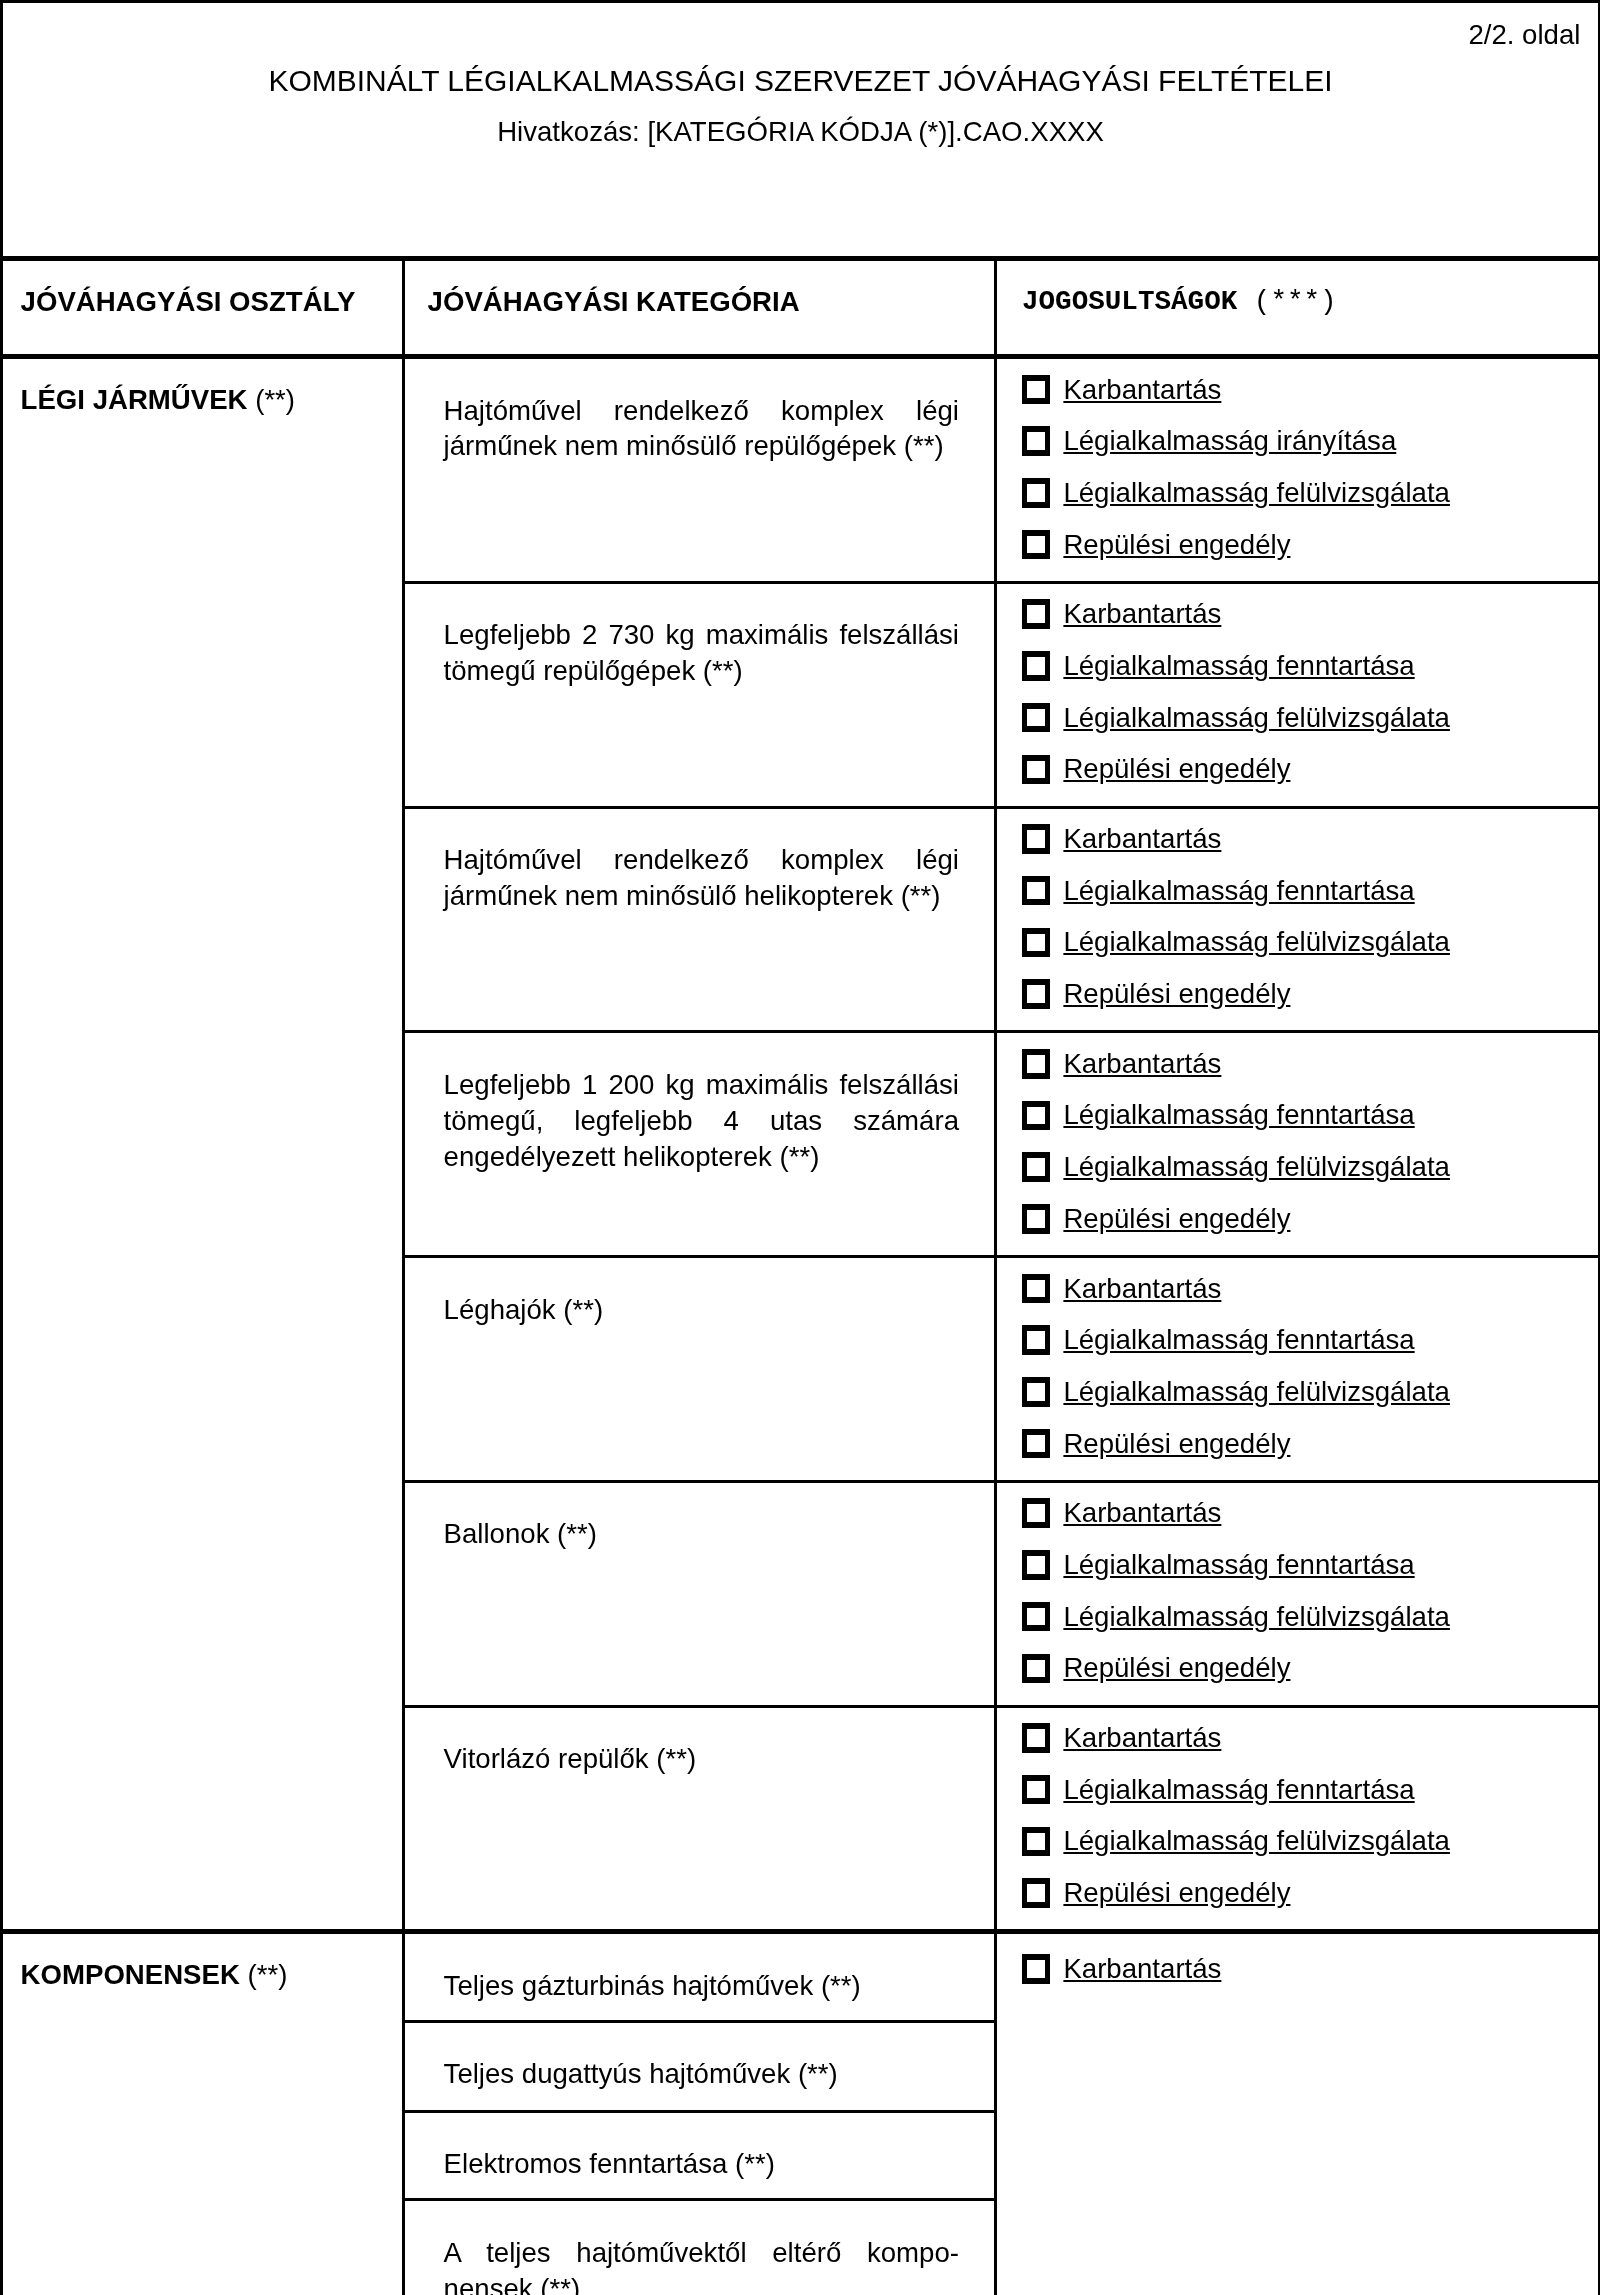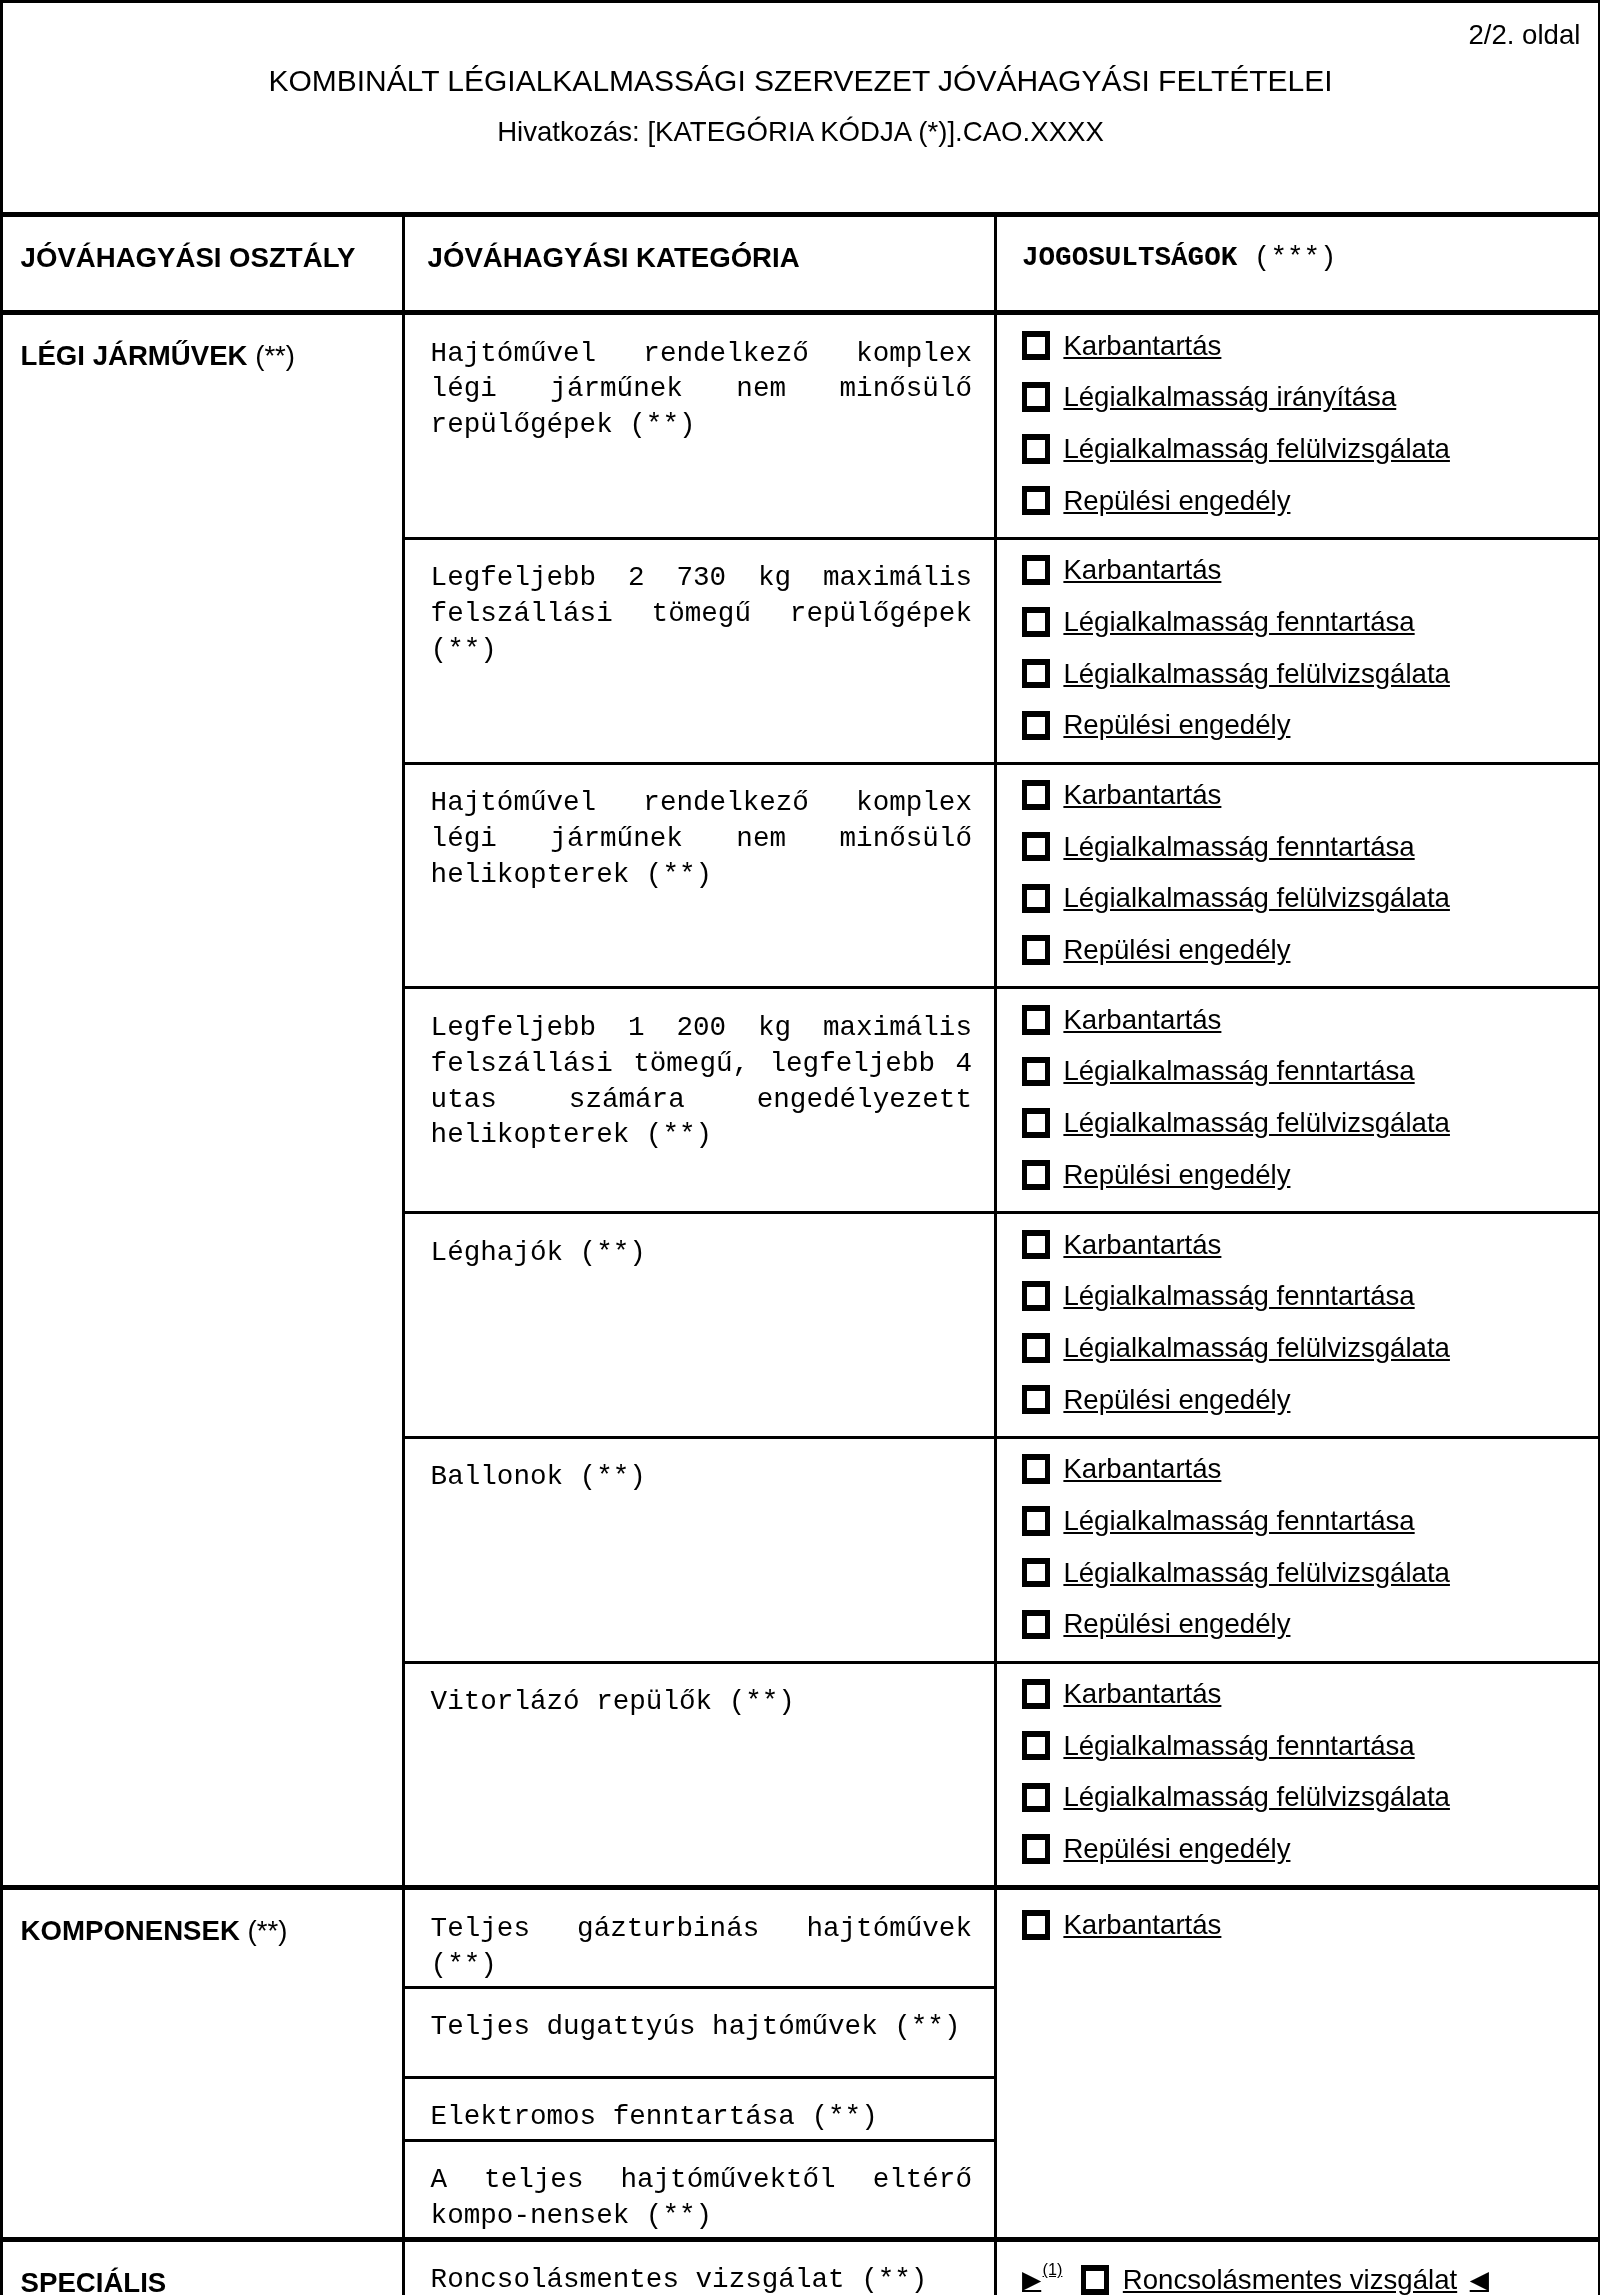--- a/index.html
+++ b/index.html
@@ -10,21 +10,21 @@
     height: 2295px;
     background: #ffffff;
     color: #000000;
     font-family: "Liberation Sans", "DejaVu Sans", sans-serif;
     font-size: 27.6px;
     box-sizing: border-box;
   }
   
   .page-header {
     box-sizing: border-box;
-    height: 212px;
+    height: 256px;
     border: 3.8px solid #000;
     border-bottom: none;
     position: relative;
   }
   .page-number {
     position: absolute;
     top: 16.3px;
     right: 17.6px;
     font-size: 27.6px;
   }
@@ -61,24 +61,23 @@
   tr.sec > .cell { border-top-width: 5.6px; }
   th.cell { text-align: left; }
   .class-cell {
     padding: 21px 12.5px 0 17.6px;
     font-weight: bold;
     line-height: 1.45;
   }
   .note { font-weight: normal; }
   .cat-cell { padding: 17.6px 19px 0 22.6px; }
   .cat {
-    margin: 3px;
+    margin: 16px;
     text-align: justify;
     line-height: 1.3;
-    font-family: Liberation Mono, monospace;
   }
   .priv-cell { padding: 0; }
   .privs { padding: 15px 5px 0 25px; text-decoration: underline; }
   .priv {
     display: flex;
     align-items: center;
     height: 31px;
     margin-bottom: 20.7px;
     white-space: nowrap;
   }

